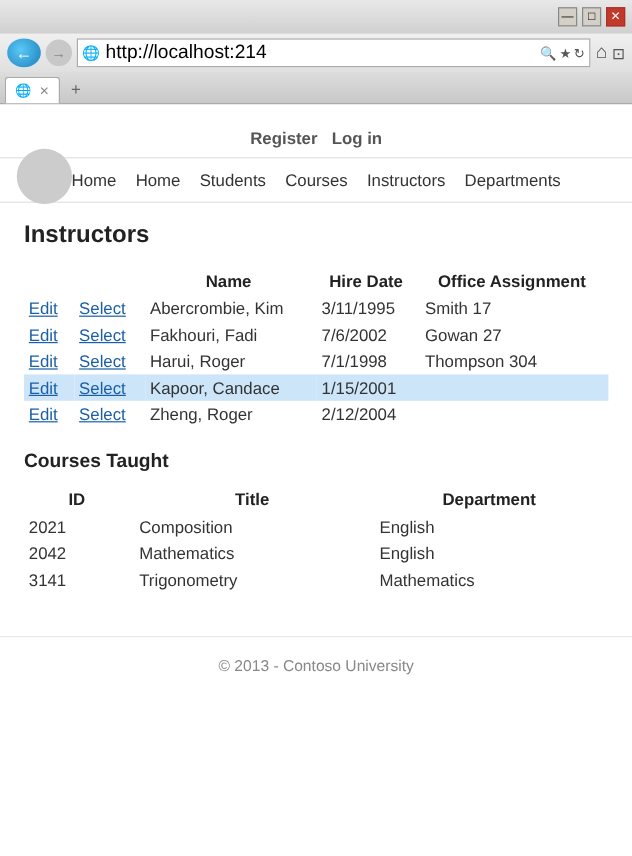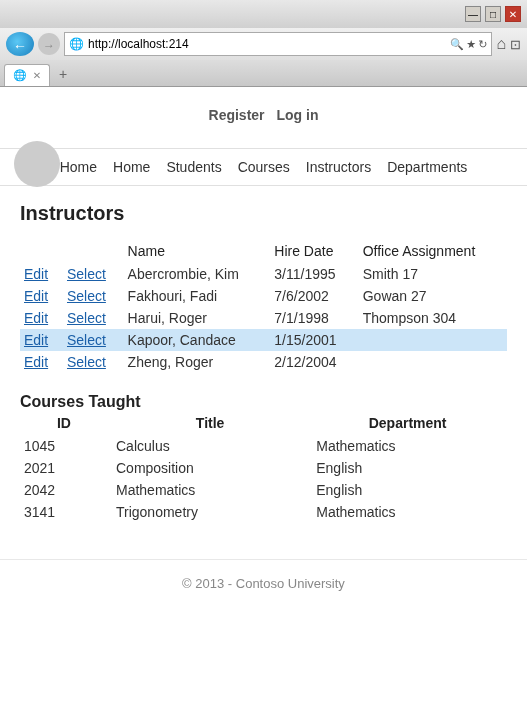--- a/index.html
+++ b/index.html
@@ -61,21 +61,21 @@
       display: flex;
       align-items: center;
       background: white;
       border: 1px solid #aaa;
       height: 24px;
       padding: 0 4px;
       font-size: 12px;
       gap: 4px;
     }
     .address-bar input {
-      border: none; outline: none; flex: 1; font-size: 12px;
+      border: none; outline: none; flex: 1; font-size: 16px;
     }
     .address-icon { color: #1a7fbe; font-size: 12px; }
     .address-actions { display: flex; gap: 2px; }
     .addr-btn { background: none; border: none; cursor: pointer; font-size: 11px; color: #555; }
 
     .tab-bar {
       display: flex;
       align-items: flex-end;
       background: linear-gradient(to bottom, #ddd, #c8c8c8);
       padding: 0 4px;
@@ -135,21 +135,20 @@
 
     .main-nav {
       display: flex;
       justify-content: center;
       gap: 16px;
       padding: 10px 0;
       border-top: 1px solid #e0e0e0;
       border-bottom: 1px solid #e0e0e0;
       margin-bottom: 0;
       position: relative;
-      margin-top: 17px;
     }
     .main-nav a {
       text-decoration: none;
       color: #333;
       font-size: 14px;
     }
     .avatar {
       position: absolute;
       left: 14px;
       top: -8px;
@@ -169,22 +168,22 @@
       color: #222;
     }
 
     table.instructors-table {
       width: 100%;
       border-collapse: collapse;
       margin-bottom: 20px;
       font-size: 14px;
     }
     table.instructors-table th {
-      text-align: left;
-      font-weight: normal;
+      text-align: center;
+      font-weight: bold;
       padding: 4px 8px 4px 4px;
       color: #222;
       border-bottom: none;
     }
     table.instructors-table td {
       padding: 3px 8px 3px 4px;
       color: #333;
     }
     table.instructors-table tr.selected td {
       background: #cce5f8;
@@ -195,20 +194,21 @@
       cursor: pointer;
       background: none;
       border: none;
       font-size: 14px;
       padding: 0;
     }
 
     h3 {
       font-size: 16px;
       font-weight: bold;
+      margin-bottom: 10px;
       color: #222;
     }
 
     table.courses-table {
       width: 100%;
       border-collapse: collapse;
       font-size: 14px;
     }
     table.courses-table th {
       text-align: center;
@@ -343,25 +343,20 @@
 
     <table class="courses-table">
       <thead>
         <tr>
           <th>ID</th>
           <th>Title</th>
           <th>Department</th>
         </tr>
       </thead>
       <tbody id="courses-tbody">
-      <tr>
-      <td>1045</td>
-      <td>Calculus</td>
-      <td>Mathematics</td>
-    </tr>
           <tr>
       <td>2021</td>
       <td>Composition</td>
       <td>English</td>
     </tr>
           <tr>
       <td>2042</td>
       <td>Mathematics</td>
       <td>English</td>
     </tr>

